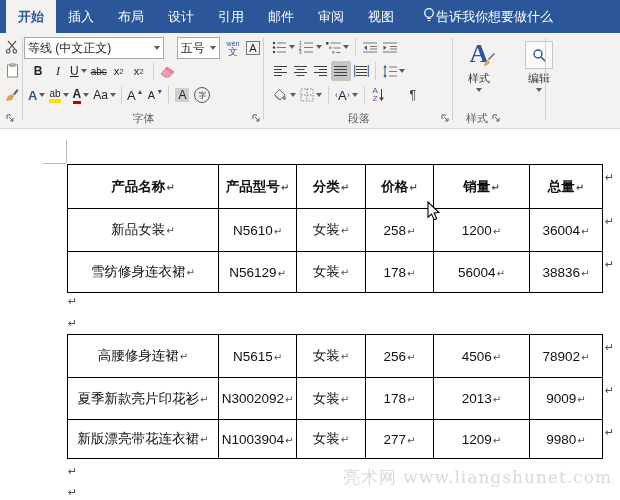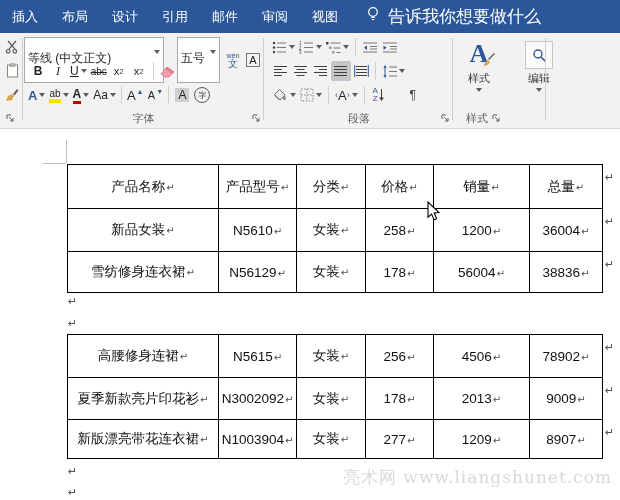--- a/index.html
+++ b/index.html
@@ -3,33 +3,33 @@
 <meta charset="utf-8">
 <style>
   html,body{margin:0;padding:0}
   body{width:620px;height:500px;overflow:hidden;font-family:"Liberation Sans","DejaVu Sans",sans-serif;background:#fff}
   .app{position:relative;width:620px;height:500px;background:#fff}
 
   
   .tabbar{position:absolute;left:0;top:0;width:620px;height:33px;background:#2b579a;display:flex;align-items:stretch}
   .tab{display:flex;align-items:center;padding:0 12px;font-size:13px;color:#fff;cursor:default;white-space:nowrap}
   .tab.active{background:#f3f2f1;color:#2b579a;font-weight:bold;margin-left:6px}
-  .tellme{display:flex;align-items:center;gap:8px;color:#fff;font-size:17px;margin-left:16px;white-space:nowrap}
+  .tellme{display:flex;align-items:center;gap:0;color:#fff;font-size:13px;margin-left:16px;white-space:nowrap}
 
   
   .ribbon{position:absolute;left:0;top:33px;width:620px;height:95px;background:#f3f2f1;border-bottom:1px solid #d8d6d4;font-size:11px;color:#3b3a39}
   .vdiv{position:absolute;top:5px;height:82px;width:1px;background:#d2d0ce}
   .grp{position:absolute;top:0;height:95px}
   .grplabel{position:absolute;bottom:2px;width:100%;text-align:center;color:#605e5c;font-size:11px}
   .launcher{position:absolute;bottom:3px;right:2px}
   .row{position:absolute;left:0;display:flex;align-items:center}
   .btn{display:inline-flex;align-items:center;justify-content:center;height:20px;min-width:16px;padding:0 2px;border-radius:2px}
   .btn.sel{background:#c8c6c4}
   .dd{width:0;height:0;border-left:3px solid transparent;border-right:3px solid transparent;border-top:4px solid #605e5c;margin-left:2px}
-  .combo{display:flex;align-items:flex-start;background:#fff;border:1px solid #aaa8a6;height:20px;padding:12px 3px;font-size:12px;color:#252423}
+  .combo{display:flex;align-items:center;background:#fff;border:1px solid #aaa8a6;height:20px;padding:0 3px;font-size:12px;color:#252423}
   .combo .dd{margin-left:auto}
   .glyph{font-size:12px;color:#252423}
   .u-red{border-bottom:3px solid #c00000}
   .u-yellow{border-bottom:4px solid #ffe100}
   .u-under{text-decoration:underline}
   .strike{text-decoration:line-through}
   .sup{font-size:8px;vertical-align:super}
   .sub{font-size:8px;vertical-align:sub}
   .blueA{color:#2b579a;font-weight:bold}
   .shadeA{background:#d0cecc;padding:0 3px}
@@ -39,32 +39,33 @@
   .stack .b{font-size:10px}
   .boxA{border:1px solid #777;padding:0 2px;font-size:11px;color:#252423}
   .bigbtn{display:flex;flex-direction:column;align-items:center;justify-content:flex-start;gap:2px;padding-top:6px;width:44px}
   .bigbtn .cap{font-size:11px;color:#3b3a39}
 
   
   .doc{position:absolute;left:0;top:129px;width:620px;height:371px;background:#fff}
   .crop{position:absolute;background:#bdbbb9}
   table.wtbl{position:absolute;border-collapse:collapse;table-layout:fixed}
   table.wtbl td{border:1.5px solid #000;text-align:center;vertical-align:middle;font-size:13.5px;color:#111;padding:0;overflow:hidden;white-space:nowrap}
-  table.wtbl td.hd{font-weight:normal}
+  table.wtbl td.hd{font-weight:bold}
   .pmark{font-size:10px;color:#4f4f4f;margin-left:1px;font-family:"DejaVu Sans",sans-serif}
   .pabs{position:absolute;font-size:11px;color:#4f4f4f;font-family:"DejaVu Sans",sans-serif}
   .watermark{position:absolute;right:8px;top:337px;font-family:"DejaVu Serif","Liberation Serif",serif;font-size:17px;color:#d9d9d9;letter-spacing:1px;white-space:nowrap}
   .cursor{position:absolute;left:427px;top:72px}
 </style>
 </head>
 <body>
 
 <div class="app">
 
   <div class="tabbar">
+    <div class="tab active">开始</div>
     <div class="tab">插入</div>
     <div class="tab">布局</div>
     <div class="tab">设计</div>
     <div class="tab">引用</div>
     <div class="tab">邮件</div>
     <div class="tab">审阅</div>
     <div class="tab">视图</div>
     <div class="tellme">
       <span>
         <svg width="14" height="16" viewBox="0 0 14 16">
@@ -446,21 +447,21 @@
         <td><span>178</span><span class="pmark">↵</span></td>
         <td><span>2013</span><span class="pmark">↵</span></td>
         <td><span>9009</span><span class="pmark">↵</span></td>
       </tr>
       <tr style="height:39px">
         <td><span>新版漂亮带花连衣裙</span><span class="pmark">↵</span></td>
         <td><span>N1003904</span><span class="pmark">↵</span></td>
         <td><span>女装</span><span class="pmark">↵</span></td>
         <td><span>277</span><span class="pmark">↵</span></td>
         <td><span>1209</span><span class="pmark">↵</span></td>
-        <td><span>8907</span><span class="pmark">↵</span></td>
+        <td><span>9980</span><span class="pmark">↵</span></td>
       </tr>
     </tbody>
       </table>
 
     <span class="pabs" style="left:605px;top:212px">↵</span>
     <span class="pabs" style="left:605px;top:255px">↵</span>
     <span class="pabs" style="left:605px;top:297px">↵</span>
 
     <span class="pabs" style="left:68px;top:336px">↵</span>
     <span class="pabs" style="left:68px;top:357px">↵</span>

